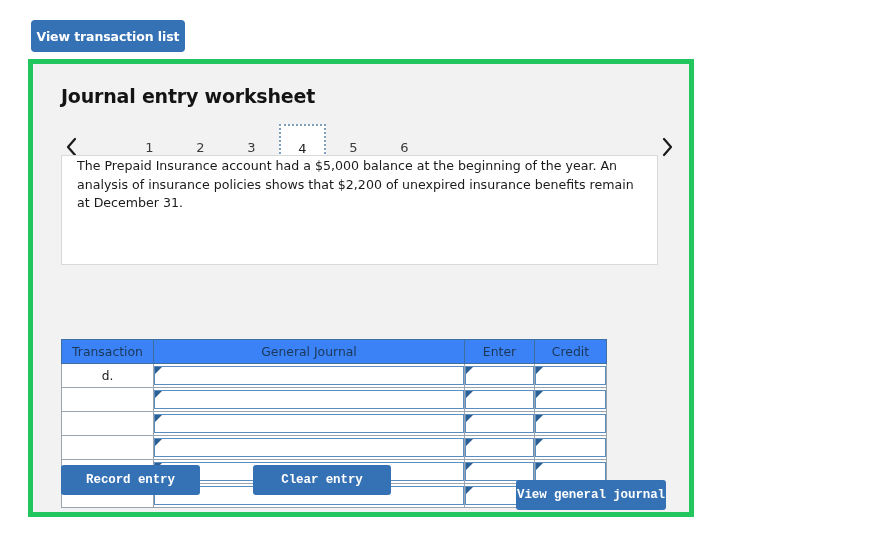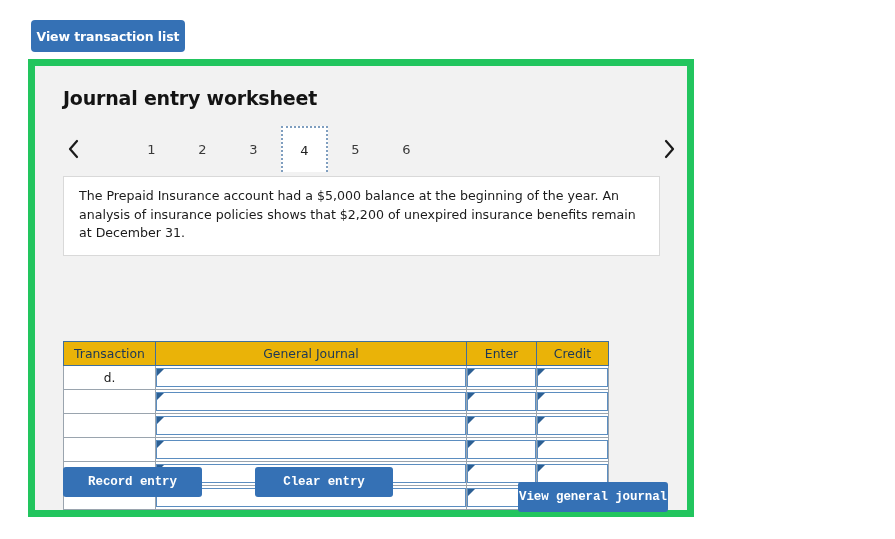--- a/index.html
+++ b/index.html
@@ -35,21 +35,21 @@
   }
 
   
   .panel {
     position: absolute;
     left: 28px;
     top: 59px;
     width: 666px;
     height: 458px;
     background: #f2f2f2;
-    border: 7px solid #22c55e;
+    border: 5px solid #22c55e;
     box-sizing: border-box;
   }
 
   .panel-title {
     position: absolute;
     left: 28px;
     top: 21px;
     font-size: 19px;
     font-weight: bold;
     color: #141414;
@@ -96,27 +96,27 @@
     background: #ffffff;
     border: 2px dotted #7f9ebf;
     border-bottom: none;
     color: #222222;
   }
 
   
   .descbox {
     position: absolute;
     left: 28px;
-    top: 110px;
+    top: 91px;
     width: 597px;
-    height: 80px;
+    height: 110px;
     background: #ffffff;
     border: 1px solid #d9d9d9;
     box-sizing: border-box;
-    padding: 10px 15px 0 15px;
+    padding: 1px 15px 0 15px;
     font-size: 12.6px;
     line-height: 18.5px;
     color: #1b1b1b;
   }
 
   .note {
     position: absolute;
     left: 28px;
     top: 250px;
     font-size: 11.4px;
@@ -125,21 +125,21 @@
 
   
   .jtable {
     position: absolute;
     left: 28px;
     top: 275px;
     border-collapse: collapse;
     table-layout: fixed;
   }
   .jtable th {
-    background: #eab308;
+    background: #3b82f6;
     border: 1px solid #3f6f9e;
     color: #1b3758;
     font-size: 12.4px;
     font-weight: normal;
     height: 23px;
     padding: 0;
     text-align: center;
     margin-top: 40px;
   }
   .jtable td {

